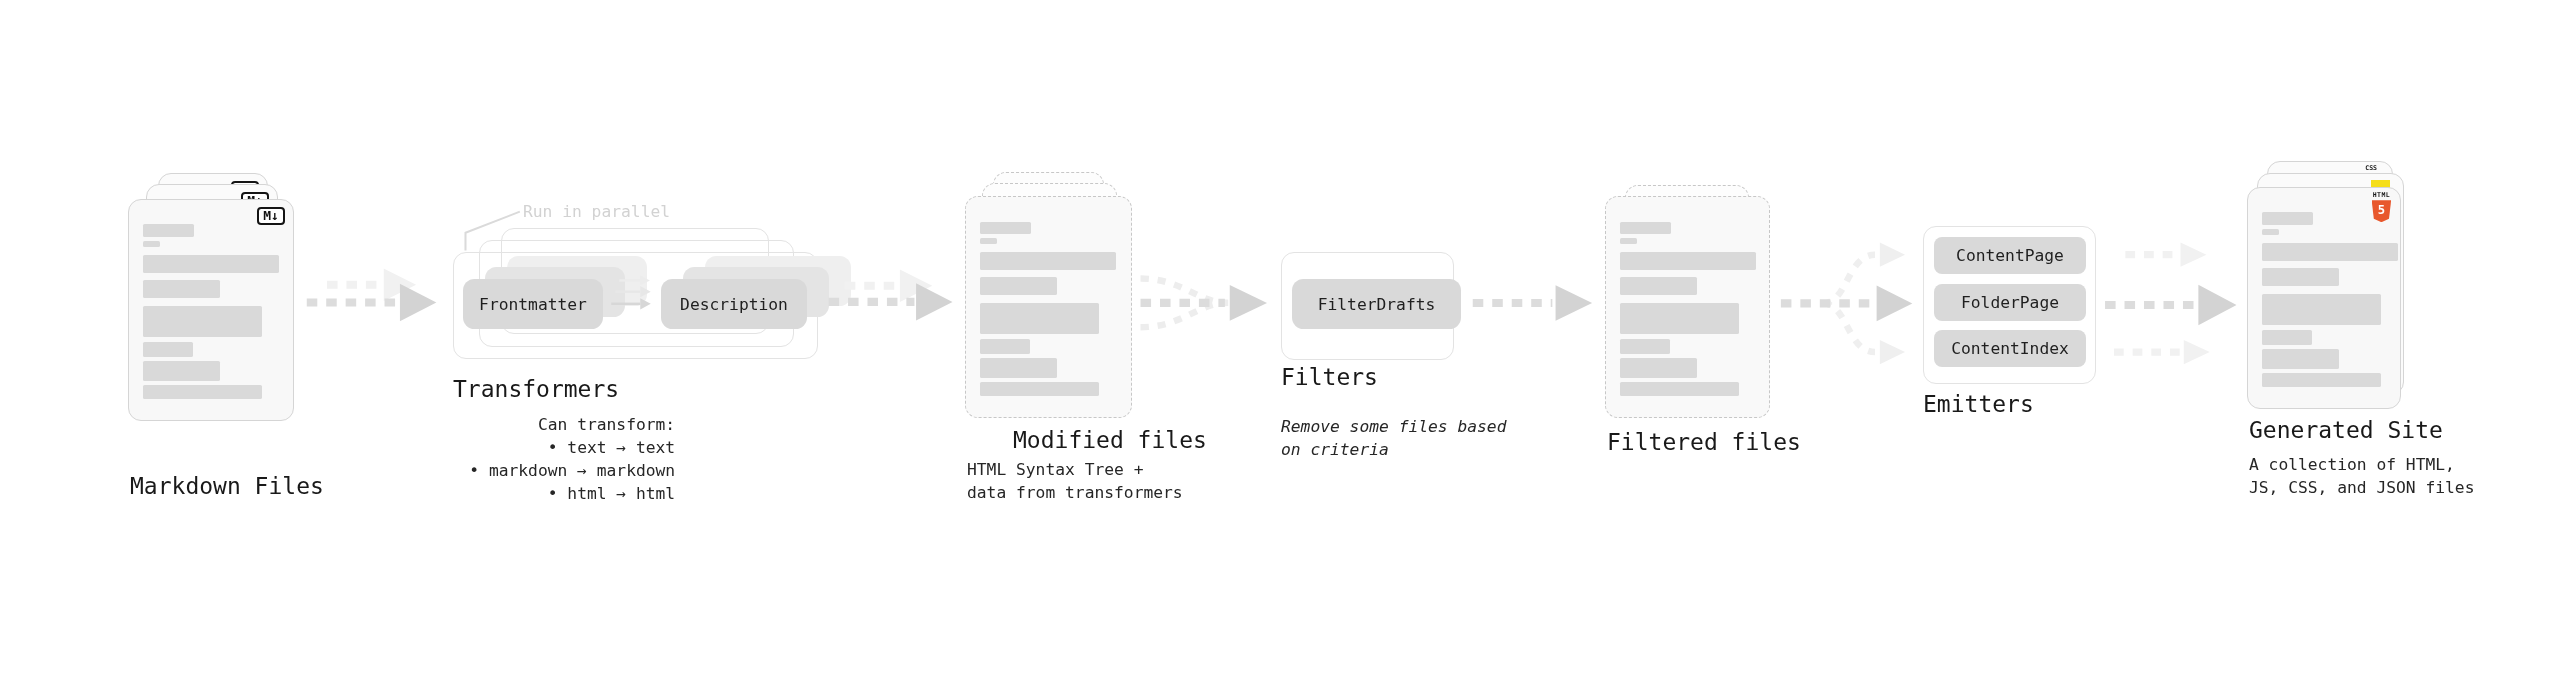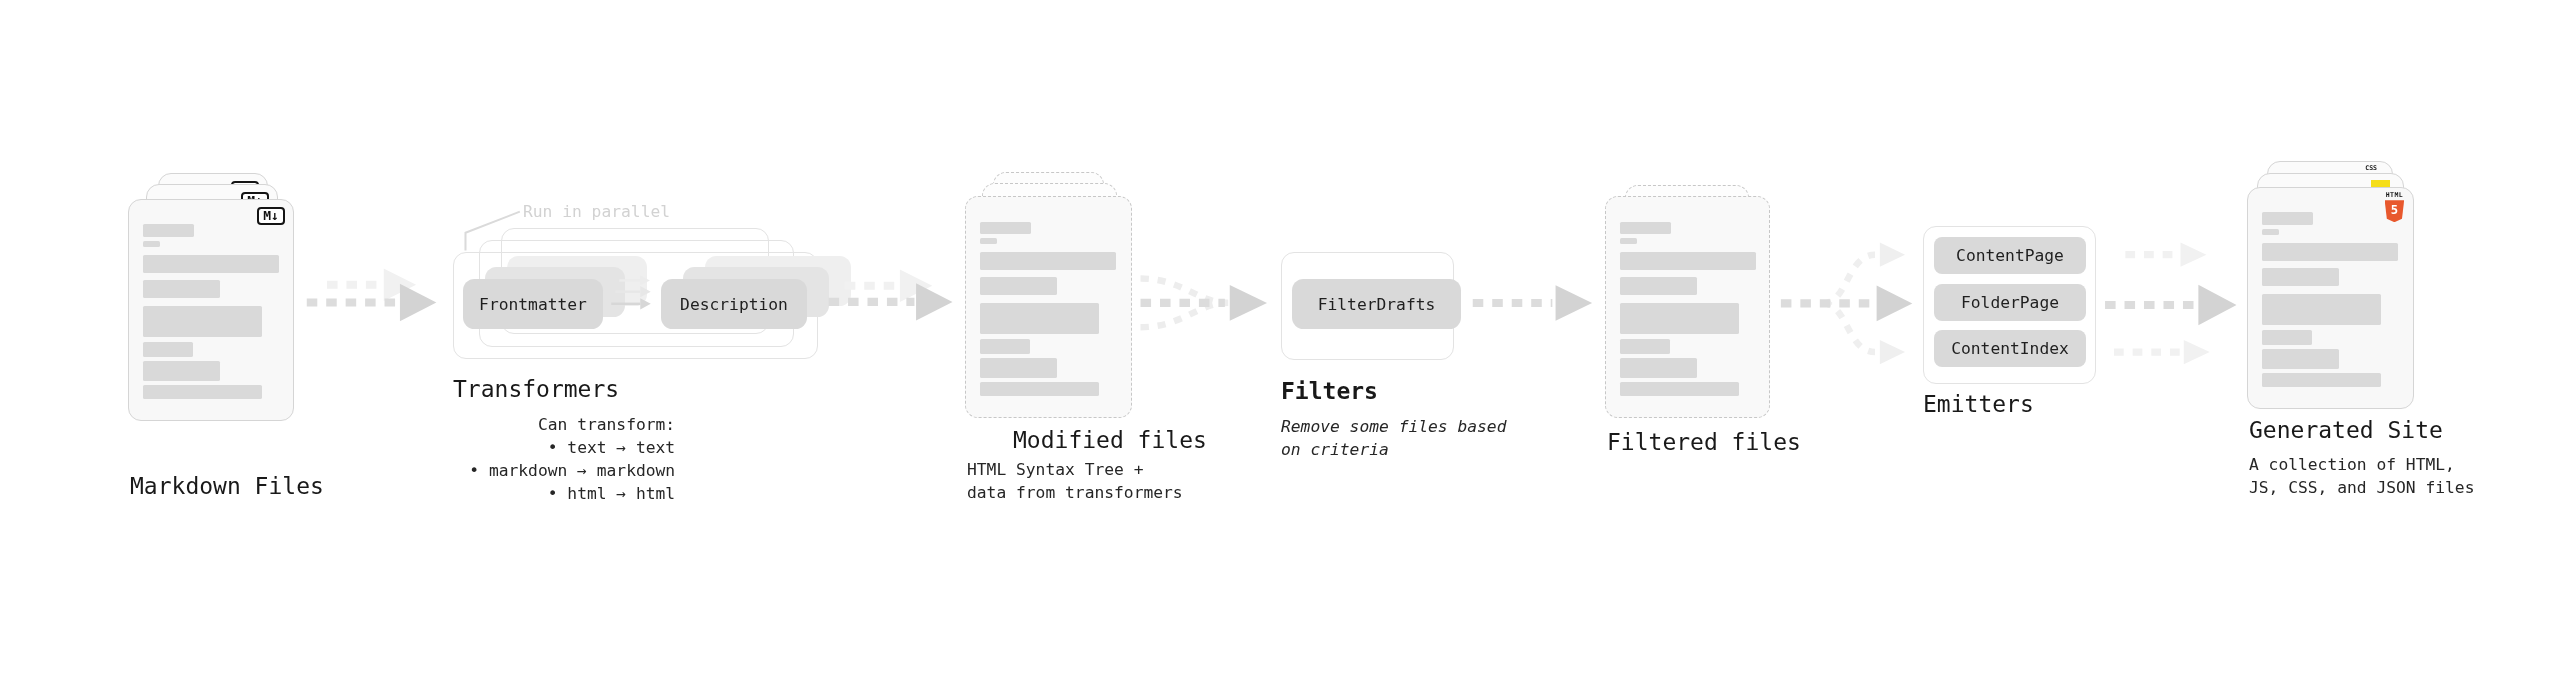--- a/index.html
+++ b/index.html
@@ -179,21 +179,21 @@
     <path d="M 8,13 C 60,13 78,43 116,43" fill="none" stroke="#ededed" stroke-width="8" stroke-dasharray="10 11"></path>
     <path d="M 8,73 C 60,73 78,43 116,43" fill="none" stroke="#ededed" stroke-width="8" stroke-dasharray="10 11"></path>
     <line x1="8" y1="43" x2="112" y2="43" stroke="#dcdcdc" stroke-width="10" stroke-dasharray="13 11"></line>
     <polygon points="118,21 118,65 164,43" fill="#d3d3d3"></polygon>
   </svg>
 
   <div class="op-frame" style="left:1281px;top:252px;width:173px;height:108px;"></div>
   <div class="pill" style="left:1292px;top:279px;width:169px;height:50px;">
     <span>FilterDrafts</span>
   </div>
-  <div class="heading" style="left:1281px;top:378px;font-weight:bold;">Filters</div>
+  <div class="heading" style="left:1281px;top:364px;">Filters</div>
   <div class="sub" style="left:1281px;top:415px;font-style:italic;">
     <div>Remove some files based</div>
     <div>on criteria</div>
   </div>
 
   <svg class="arrow-svg" style="left:1463px;top:276px;" width="134" height="54" viewBox="0 0 165 66">
     <line x1="12" y1="33" x2="110" y2="33" stroke="#dcdcdc" stroke-width="10" stroke-dasharray="13 11"></line>
     <polygon points="114,11 114,55 159,33" fill="#d3d3d3"></polygon>
   </svg>
 
@@ -244,21 +244,21 @@
     <polygon points="102,128 102,158 134,143" fill="#f1f1f1"></polygon>
   </svg>
 
   <div class="stack" style="left:2247px;top:161px;width:167px;height:248px;">
     <div class="file-card layer-back" style="left:20.3px;top:0;width:126px;height:219px;">
       <span class="css-badge">CSS</span>
     </div>
     <div class="file-card layer-back" style="left:9.8px;top:12.2px;width:147px;height:222px;">
       <span class="js-badge"></span>
     </div>
-    <div class="file-card" style="left:0;top:26px;width:167px;height:222px;">
+    <div class="file-card" style="left:0;top:26px;width:154px;height:222px;">
       <div class="html5-badge">
         <div class="word">HTML</div>
         <div class="shield">5</div>
       </div>
       <div class="doc-bars">
           <div class="bar" style="width: 51px; height: 12.2px; top: 24.4px;"></div>
           <div class="bar" style="width: 17px; height: 5.7px; top: 41px;"></div>
           <div class="bar" style="width: 136px; height: 18px; top: 55px;"></div>
           <div class="bar" style="width: 77px; height: 18px; top: 80px;"></div>
           <div class="bar" style="width: 119px; height: 31px; top: 106px;"></div>

